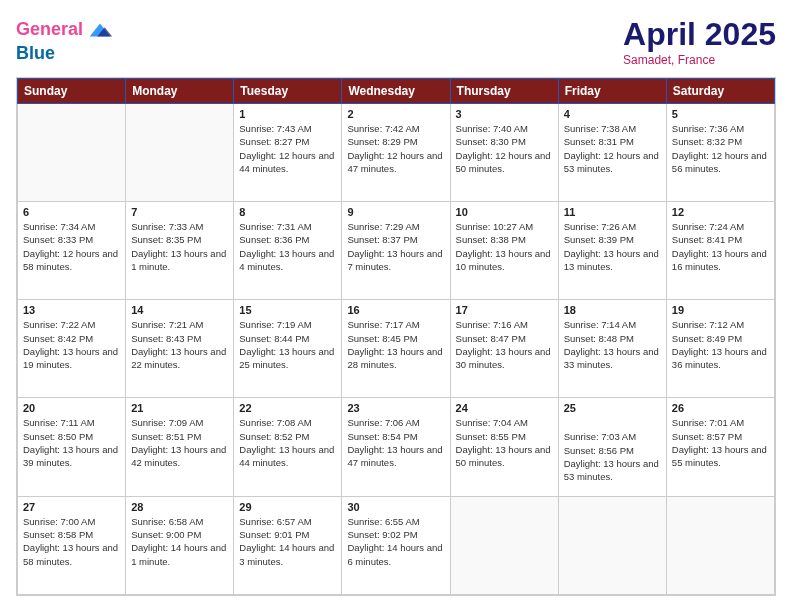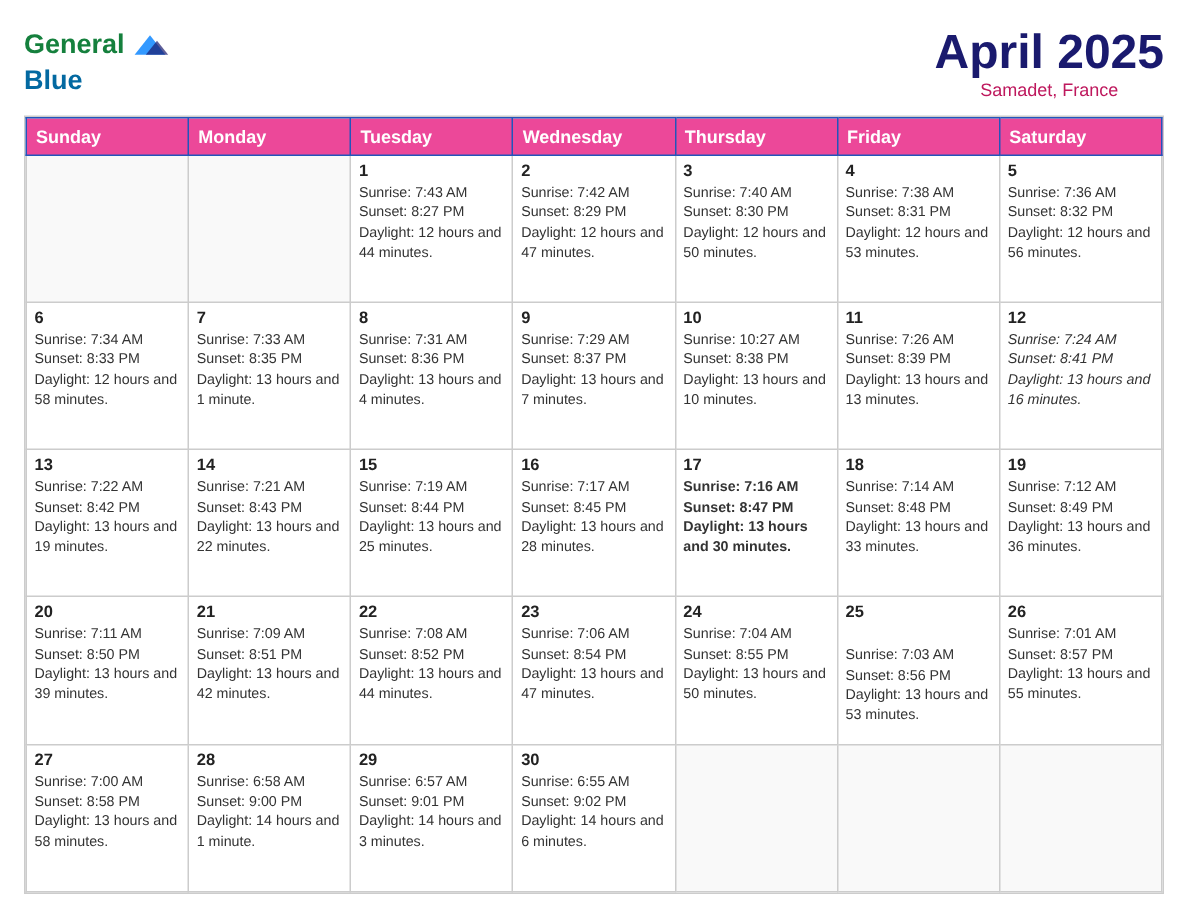--- a/index.html
+++ b/index.html
@@ -23,30 +23,30 @@
       align-items: flex-start;
       margin-bottom: 10px;
     }
     .logo {
       display: flex;
       align-items: center;
     }
     .logo-text {
       font-size: 18px;
       font-weight: bold;
-      color: #15803d;
+      color: #ec4899;
       line-height: 1.1;
     }
     .logo-icon {
       width: 28px;
       height: 28px;
       margin-left: 3px;
     }
     .title-block {
-      text-align: center;
+      text-align: left;
     }
     .month-title {
       font-size: 32px;
       font-weight: bold;
       color: #1a1a6e;
     }
     .location-title {
       font-size: 12px;
       color: #be185d;
     }
@@ -55,21 +55,21 @@
       border: 1px solid #ccc;
       border-collapse: collapse;
       width: 100%;
     }
     .calendar table {
       width: 100%;
       border-collapse: collapse;
       height: 100%;
     }
     .calendar th {
-      background: #ec4899;
+      background: #7f1d1d;
       color: #fff;
       font-size: 12px;
       font-weight: bold;
       padding: 5px 6px;
       text-align: left;
       border: 1px solid #2255bb;
     }
     .calendar td {
       border: 1px solid #ccc;
       vertical-align: top;
@@ -198,21 +198,21 @@
 Daylight: 13 hours and 10 minutes.</div>
             </td>
             <td>
               <div class="day-num">11</div>
               <div class="day-info" style="white-space: pre-line;">Sunrise: 7:26 AM
 Sunset: 8:39 PM
 Daylight: 13 hours and 13 minutes.</div>
             </td>
             <td>
               <div class="day-num">12</div>
-              <div class="day-info" style="white-space: pre-line; font-style: italic;">Sunrise: 7:24 AM
+              <div class="day-info" style="white-space: pre-line;">Sunrise: 7:24 AM
 Sunset: 8:41 PM
 Daylight: 13 hours and 16 minutes.</div>
             </td>
           </tr>
           <tr>
             <td>
               <div class="day-num">13</div>
               <div class="day-info" style="white-space: pre-line;">Sunrise: 7:22 AM
 Sunset: 8:42 PM
 Daylight: 13 hours and 19 minutes.</div>
@@ -230,21 +230,21 @@
 Daylight: 13 hours and 25 minutes.</div>
             </td>
             <td>
               <div class="day-num">16</div>
               <div class="day-info" style="white-space: pre-line;">Sunrise: 7:17 AM
 Sunset: 8:45 PM
 Daylight: 13 hours and 28 minutes.</div>
             </td>
             <td>
               <div class="day-num">17</div>
-              <div class="day-info" style="white-space: pre-line; font-weight: bold;">Sunrise: 7:16 AM
+              <div class="day-info" style="white-space: pre-line;">Sunrise: 7:16 AM
 Sunset: 8:47 PM
 Daylight: 13 hours and 30 minutes.</div>
             </td>
             <td>
               <div class="day-num">18</div>
               <div class="day-info" style="white-space: pre-line;">Sunrise: 7:14 AM
 Sunset: 8:48 PM
 Daylight: 13 hours and 33 minutes.</div>
             </td>
             <td>

